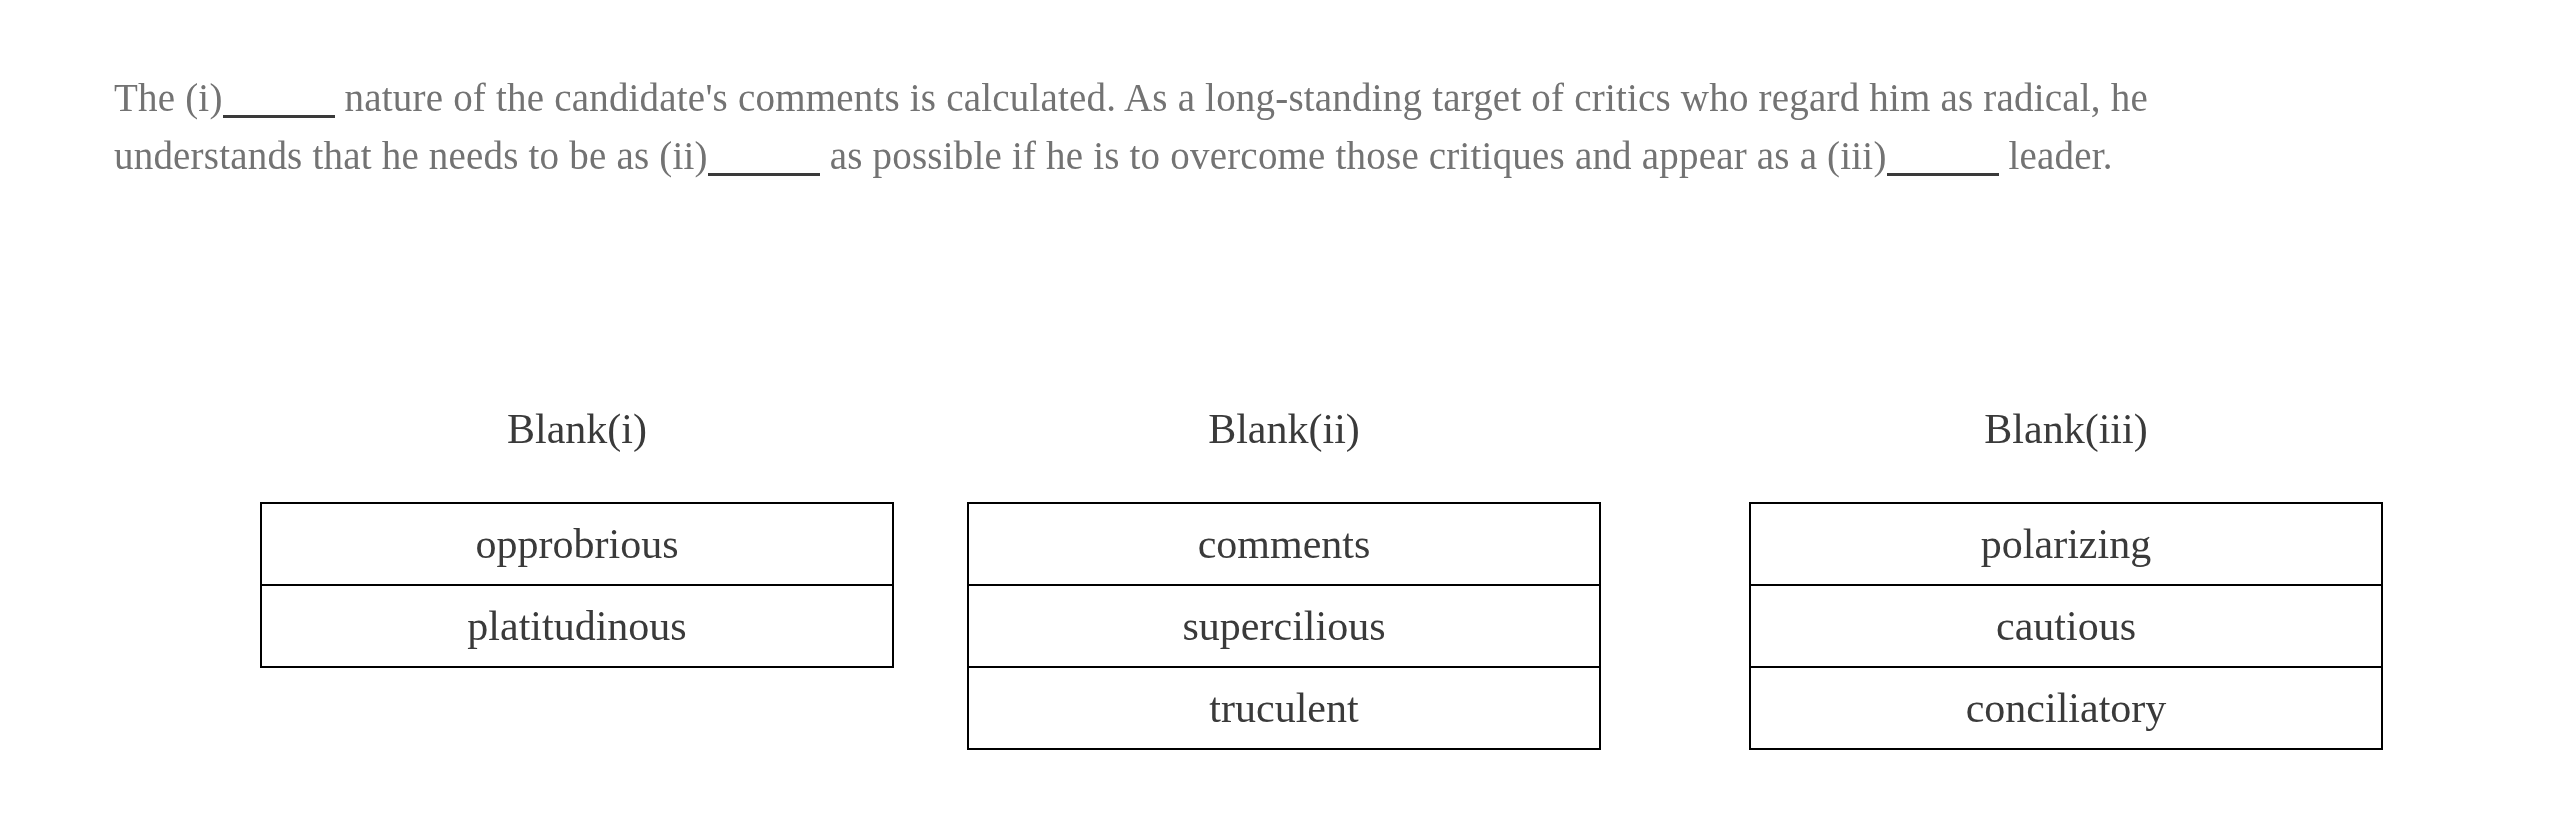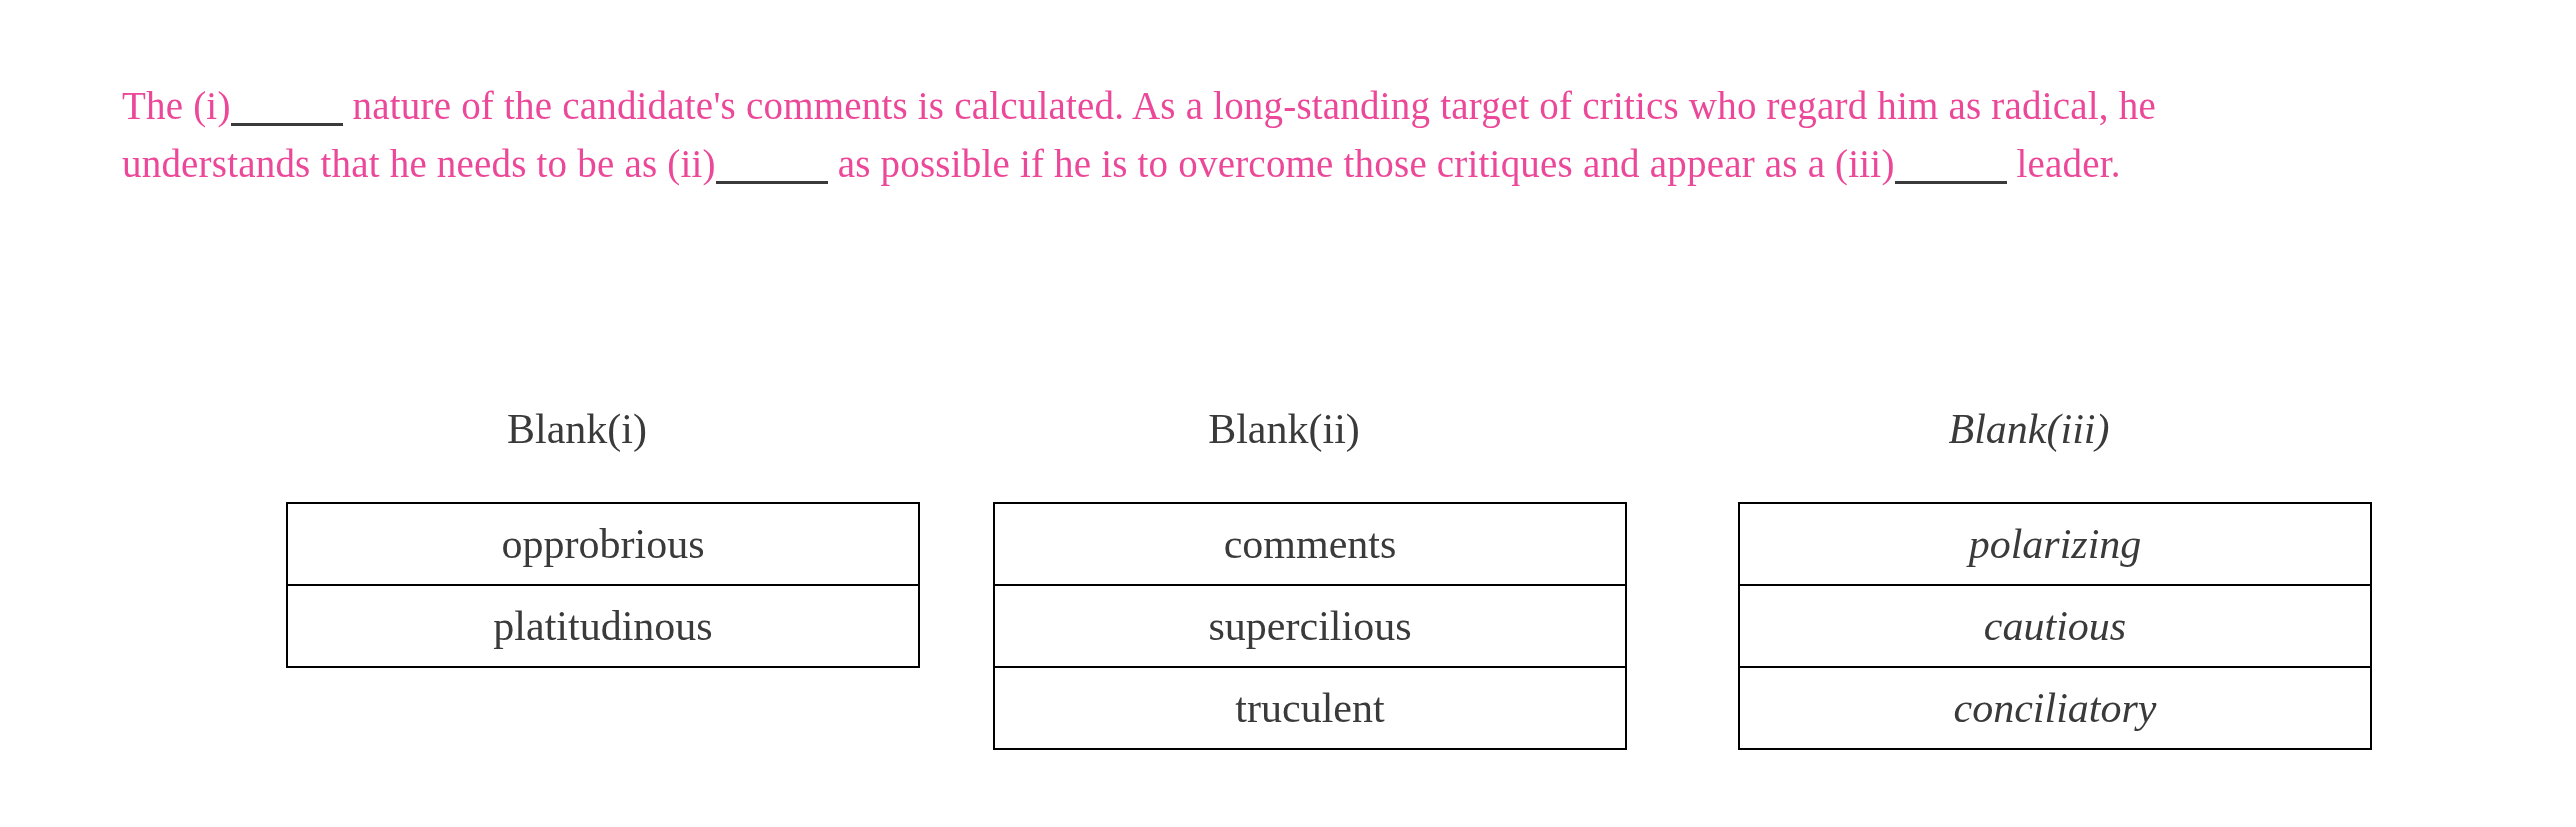--- a/index.html
+++ b/index.html
@@ -13,24 +13,24 @@
     height: 828px;
     background: #ffffff;
     overflow: hidden;
     font-family: "Liberation Serif", "DejaVu Serif", serif;
   }
   .question {
     position: absolute;
     left: 110px;
     top: 65px;
     width: 2406px;
-    margin: 12px;
+    margin: 4px;
     font-size: 39px;
     line-height: 58px;
-    color: #ec4899;
+    color: #737373;
     letter-spacing: 0.2px;
   }
   .blank {
     display: inline-block;
     width: 112px;
     height: 0;
     border-bottom: 3.3px solid #3a3a3a;
     vertical-align: -7.3px;
   }
   .answer-col {
@@ -46,36 +46,35 @@
     font-weight: normal;
     color: #3a3a3a;
   }
   .options {
     position: absolute;
     top: 102px;
     left: 0;
     width: 634px;
     border-collapse: collapse;
     table-layout: fixed;
-    margin-left: 26px;
   }
   .options td {
     border: 2.4px solid #000000;
     height: 80px;
     padding: 0;
     text-align: center;
     vertical-align: middle;
     font-size: 42px;
     color: #3a3a3a;
     background: #ffffff;
     cursor: pointer;
   }
   .col-1 { left: 260px; }
   .col-2 { left: 967px; }
-  .col-3 { left: 1712px; font-style: italic; }
+  .col-3 { left: 1749px; }
 </style>
 </head>
 <body>
 
 <div class="page">
 
   <p class="question"><span>The (i)</span><span class="blank"></span><span> nature of the candidate's comments is calculated. As a long-standing target of critics who regard him as radical, he</span><br><span>understands that he needs to be as (ii)</span><span class="blank"></span><span> as possible if he is to overcome those critiques and appear as a (iii)</span><span class="blank"></span><span> leader.</span></p>
 
   <section class="answer-col col-1">
     <h2 class="col-header">Blank(i)</h2>

